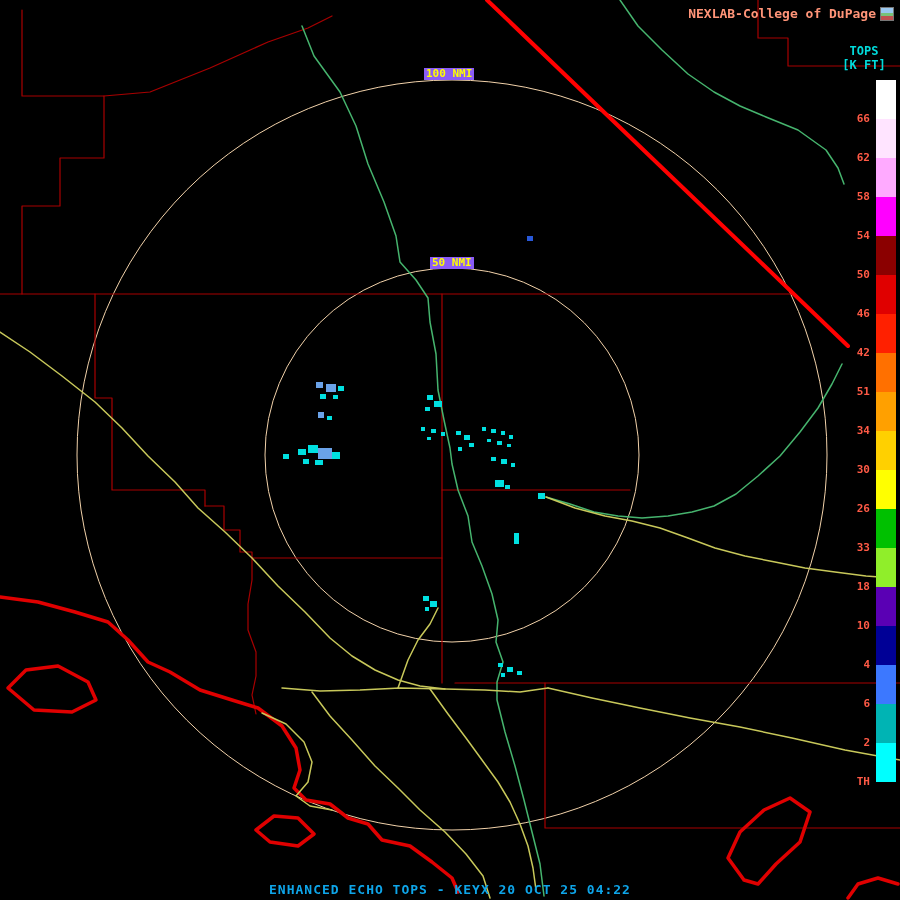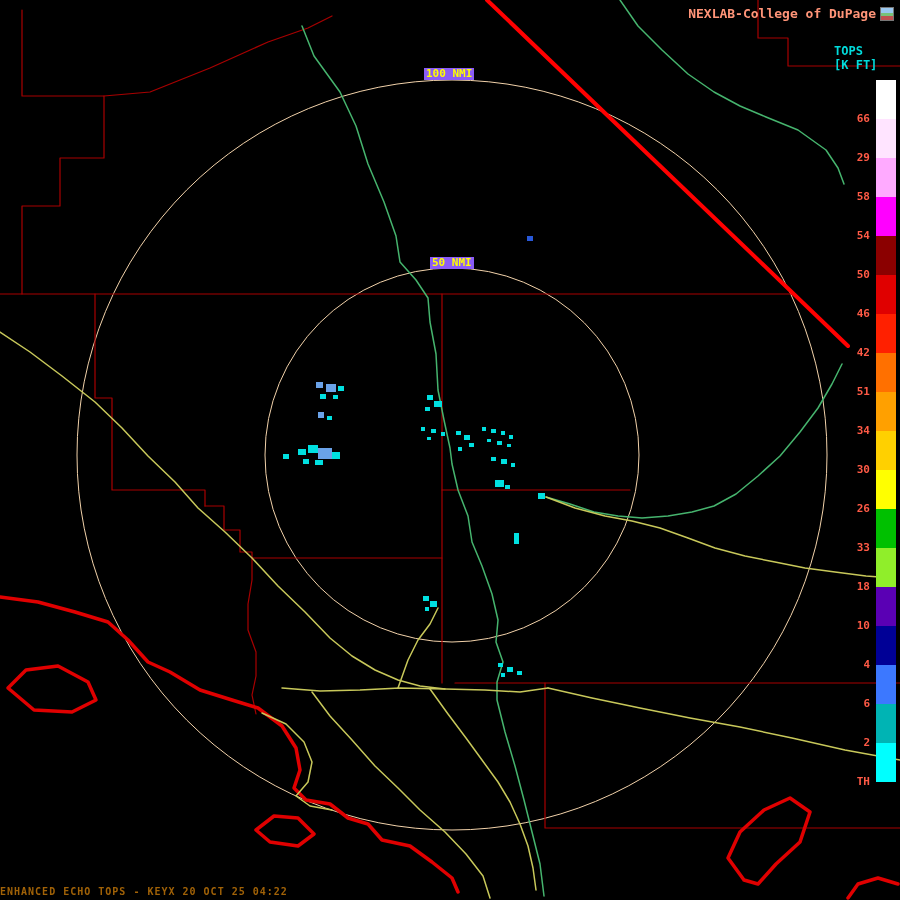--- a/index.html
+++ b/index.html
@@ -7,28 +7,28 @@
          font-family:"DejaVu Sans Mono","Liberation Mono",monospace;}
   #map-svg{position:absolute;left:0;top:0;}
   .header{position:absolute;top:6px;right:6px;display:flex;align-items:center;gap:4px;}
   .header-title{color:#ff9478;font-size:13px;font-weight:bold;letter-spacing:0px;}
   .logo-icon{display:inline-block;width:12px;height:12px;border:1px solid #777;
              background:linear-gradient(180deg,#9ac8f0 0 40%,#79c279 40% 70%,#c05050 70% 100%);}
   .ring-label{position:absolute;font-size:11px;font-weight:bold;color:#ffff00;
               background:#8b5cf6;padding:0 2px;line-height:12px;}
   .legend{position:absolute;top:44px;right:4px;width:62px;}
   .legend-title,.legend-unit{color:#00dcdc;font-size:12px;font-weight:bold;
-              text-align:left;padding-right:2px;line-height:14px;}
+              text-align:center;padding-right:2px;line-height:14px;}
   .legend-cells{margin-top:8px;}
   .legend-row{position:relative;display:flex;justify-content:flex-end;height:39px;}
   .legend-swatch{display:block;width:20px;height:39px;}
   .legend-tick{position:absolute;right:26px;bottom:-6px;font-size:11px;font-weight:bold;
                color:#ff5a46;line-height:12px;padding-left:20px;}
-  .footer{position:absolute;bottom:3px;left:0;width:100%;
-          color:#a16207;font-size:10px;font-weight:bold;letter-spacing:1px;}
+  .footer{position:absolute;bottom:3px;left:0;width:100%;text-align:center;
+          color:#0ea5e9;font-size:13px;font-weight:bold;letter-spacing:1px;}
 </style>
 </head>
 <body>
 
 <div class="stage">
 
   <svg id="map-svg" width="900" height="900" viewBox="0 0 900 900">
       <circle cx="452" cy="455" r="375" fill="none" stroke="#f2d2aa" stroke-width="1"></circle>
       <circle cx="452" cy="455" r="187" fill="none" stroke="#f2d2aa" stroke-width="1"></circle>
       <g>
@@ -130,21 +130,21 @@
 
   <div class="legend">
     <div class="legend-title">TOPS</div>
     <div class="legend-unit">[K FT]</div>
     <div class="legend-cells" id="legend-cells">
         <div class="legend-row">
           <span class="legend-tick">66</span>
           <span class="legend-swatch" style="background: rgb(255, 255, 255);"></span>
         </div>
         <div class="legend-row">
-          <span class="legend-tick">29</span>
+          <span class="legend-tick">62</span>
           <span class="legend-swatch" style="background: rgb(255, 228, 255);"></span>
         </div>
         <div class="legend-row">
           <span class="legend-tick">58</span>
           <span class="legend-swatch" style="background: rgb(255, 170, 255);"></span>
         </div>
         <div class="legend-row">
           <span class="legend-tick">54</span>
           <span class="legend-swatch" style="background: rgb(255, 0, 255);"></span>
         </div>

